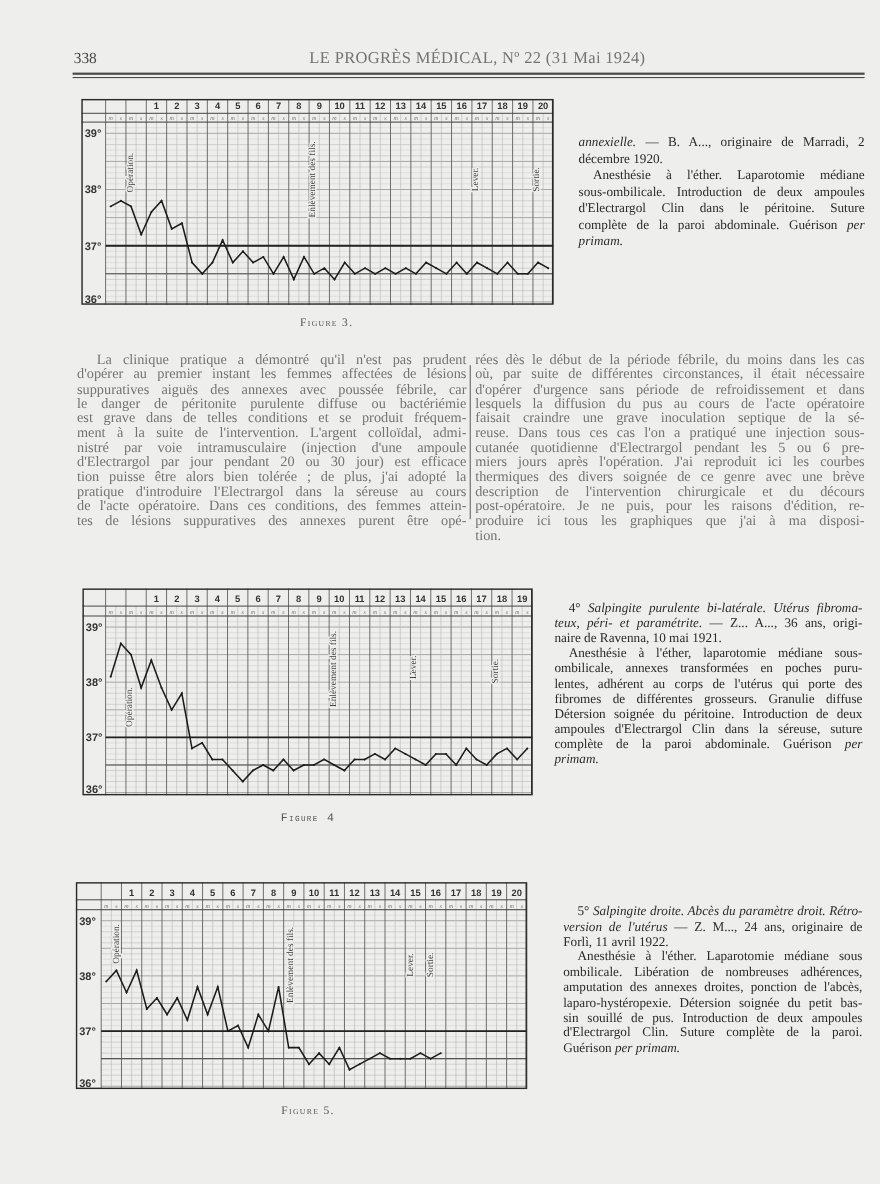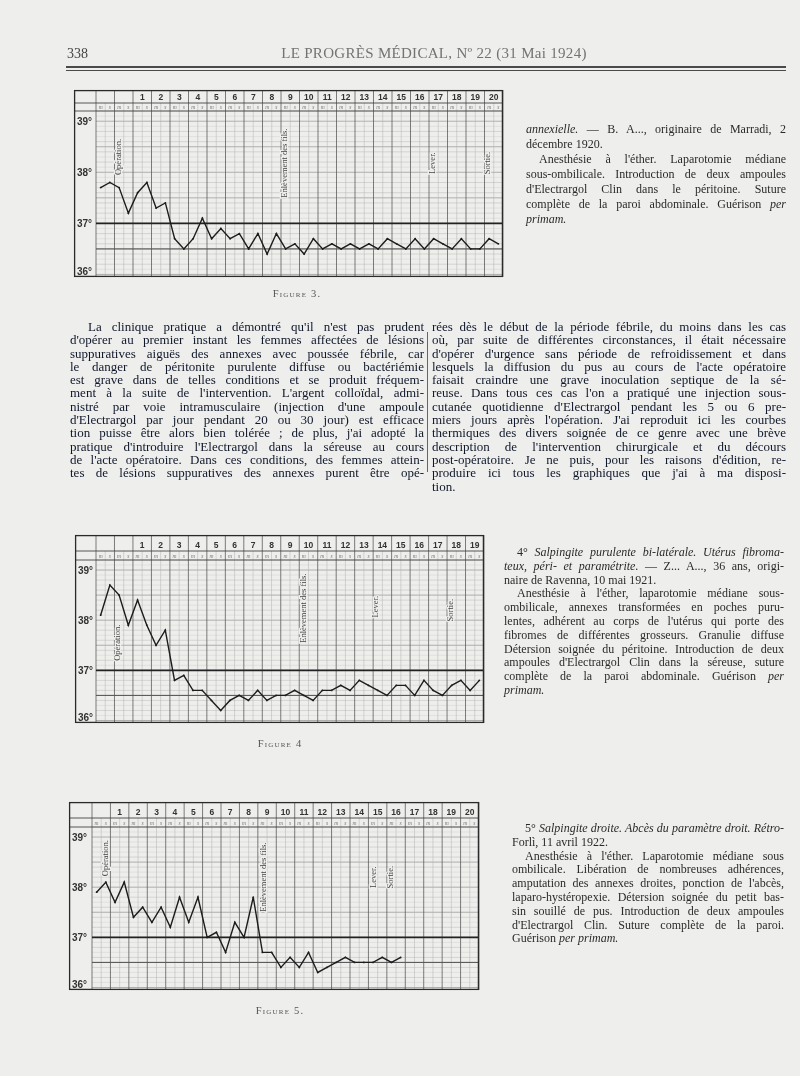--- a/index.html
+++ b/index.html
@@ -13,35 +13,35 @@
   .abs { position: absolute; }
 
   #page-num { left: 63px; top: 46px; font-size: 14px; color: #444; }
   #running-title { left: 180px; top: 45px; width: 500px; text-align: center; font-size: 15px; letter-spacing: 0.3px; white-space: nowrap; color: #737373; }
   .rule { position: absolute; left: 62px; width: 720px; background: #4a4a4a; }
   #rule1 { top: 66px; height: 1.6px; }
   #rule2 { top: 69.6px; height: 0.8px; }
 
   .caption { position: absolute; font-variant: small-caps; font-size: 10.5px; letter-spacing: 1.2px; color: #555; white-space: nowrap; transform: translateX(-50%); }
   #cap3 { left: 293px; top: 288px; }
-  #cap4 { left: 276px; top: 738px; }
+  #cap4 { left: 276px; top: 738px; font-family: Liberation Mono, monospace; }
   #cap5 { left: 276px; top: 1005px; }
 
   .textblock { position: absolute; }
   .textblock .ln { white-space: nowrap; text-align: justify; text-align-last: justify; }
   .textblock .ln.last { text-align-last: left; }
   .textblock .it { font-style: italic; }
 
   .case { font-size: 12px; color: #2a2a2a; }
   .case .ln.indent { padding-left: 13px; }
   #case3 { left: 522px; top: 122px; width: 260px; line-height: 15px; }
   #case4 { left: 500px; top: 546px; width: 280px; line-height: 13.8px; }
   #case5 { left: 508px; top: 822px; width: 272px; line-height: 13.8px; }
 
-  .bodycol { font-size: 13px; line-height: 13.3px; color: #0f172a; }
+  .bodycol { font-size: 13px; line-height: 13.3px; color: #737373; }
   .bodycol .ln.indent { padding-left: 18px; }
   #body-left { left: 66px; top: 320px; width: 354px; }
   #body-right { left: 428px; top: 320px; width: 354px; }
   #col-rule { position: absolute; left: 423px; top: 332px; width: 1px; height: 140px; background: #666; }
 
   svg.chart { position: absolute; overflow: visible; }
   .g1  { stroke: #d0d0ce; stroke-width: 0.45; }
   .g1b { stroke: #b9b9b7; stroke-width: 0.5; }
   .g2  { stroke: #8c8c8a; stroke-width: 0.65; }
   .g3  { stroke: #8c8c8a; stroke-width: 0.65; }
@@ -709,20 +709,21 @@
       <circle cx="285.60714285714283" cy="160.41538461538474" r="0.9" class="pt"></circle>
       <circle cx="294.82142857142856" cy="160.41538461538474" r="0.9" class="pt"></circle>
       <circle cx="304.0357142857143" cy="160.41538461538474" r="0.9" class="pt"></circle>
       <circle cx="313.25" cy="155.4000000000001" r="0.9" class="pt"></circle>
       <circle cx="322.46428571428567" cy="160.41538461538474" r="0.9" class="pt"></circle>
       <circle cx="331.6785714285714" cy="155.4000000000001" r="0.9" class="pt"></circle>
       <rect x="0.6" y="0.6" width="408.8" height="186.8" class="frame"></rect>
     </svg>
   <div class="textblock case" id="case5">
       <div class="ln indent"><span>5° </span><span class="it">Salpingite droite. Abcès du paramètre droit. Rétro-</span></div>
+      <div class="ln"><span class="it">version de l'utérus</span><span> — Z. M..., 24 ans, originaire de</span></div>
       <div class="ln last"><span>Forlì, 11 avril 1922.</span></div>
       <div class="ln indent"><span>Anesthésie à l'éther. Laparotomie médiane sous</span></div>
       <div class="ln"><span>ombilicale. Libération de nombreuses adhérences,</span></div>
       <div class="ln"><span>amputation des annexes droites, ponction de l'abcès,</span></div>
       <div class="ln"><span>laparo-hystéropexie. Détersion soignée du petit bas-</span></div>
       <div class="ln"><span>sin souillé de pus. Introduction de deux ampoules</span></div>
       <div class="ln"><span>d'Electrargol Clin. Suture complète de la paroi.</span></div>
       <div class="ln last"><span>Guérison </span><span class="it">per primam.</span></div>
     </div>
   <div class="caption" id="cap5">Figure 5.</div>

